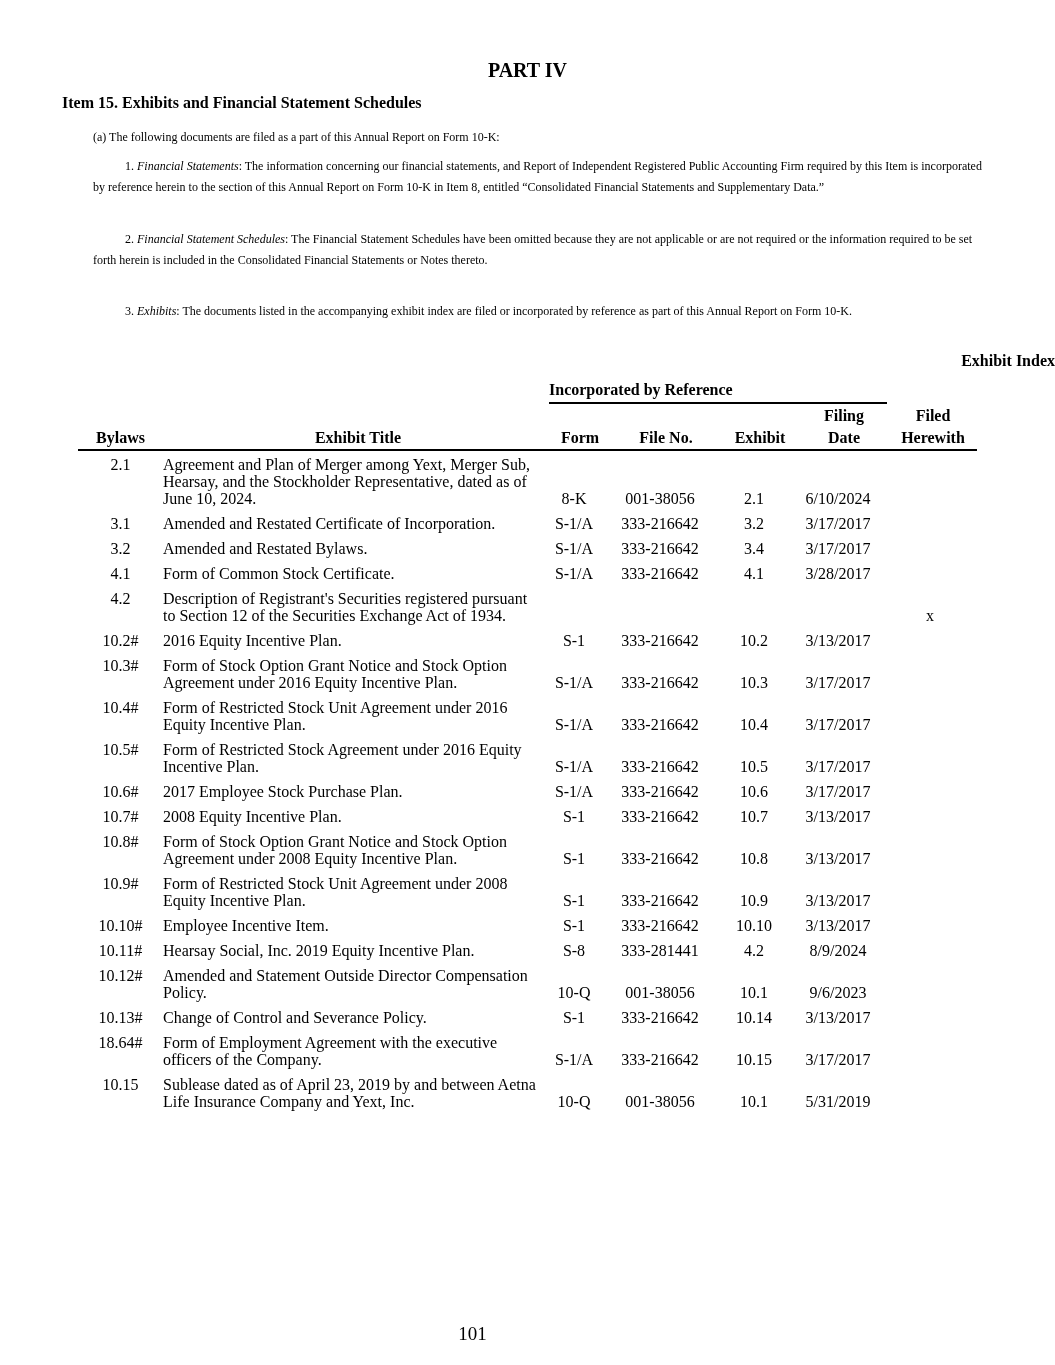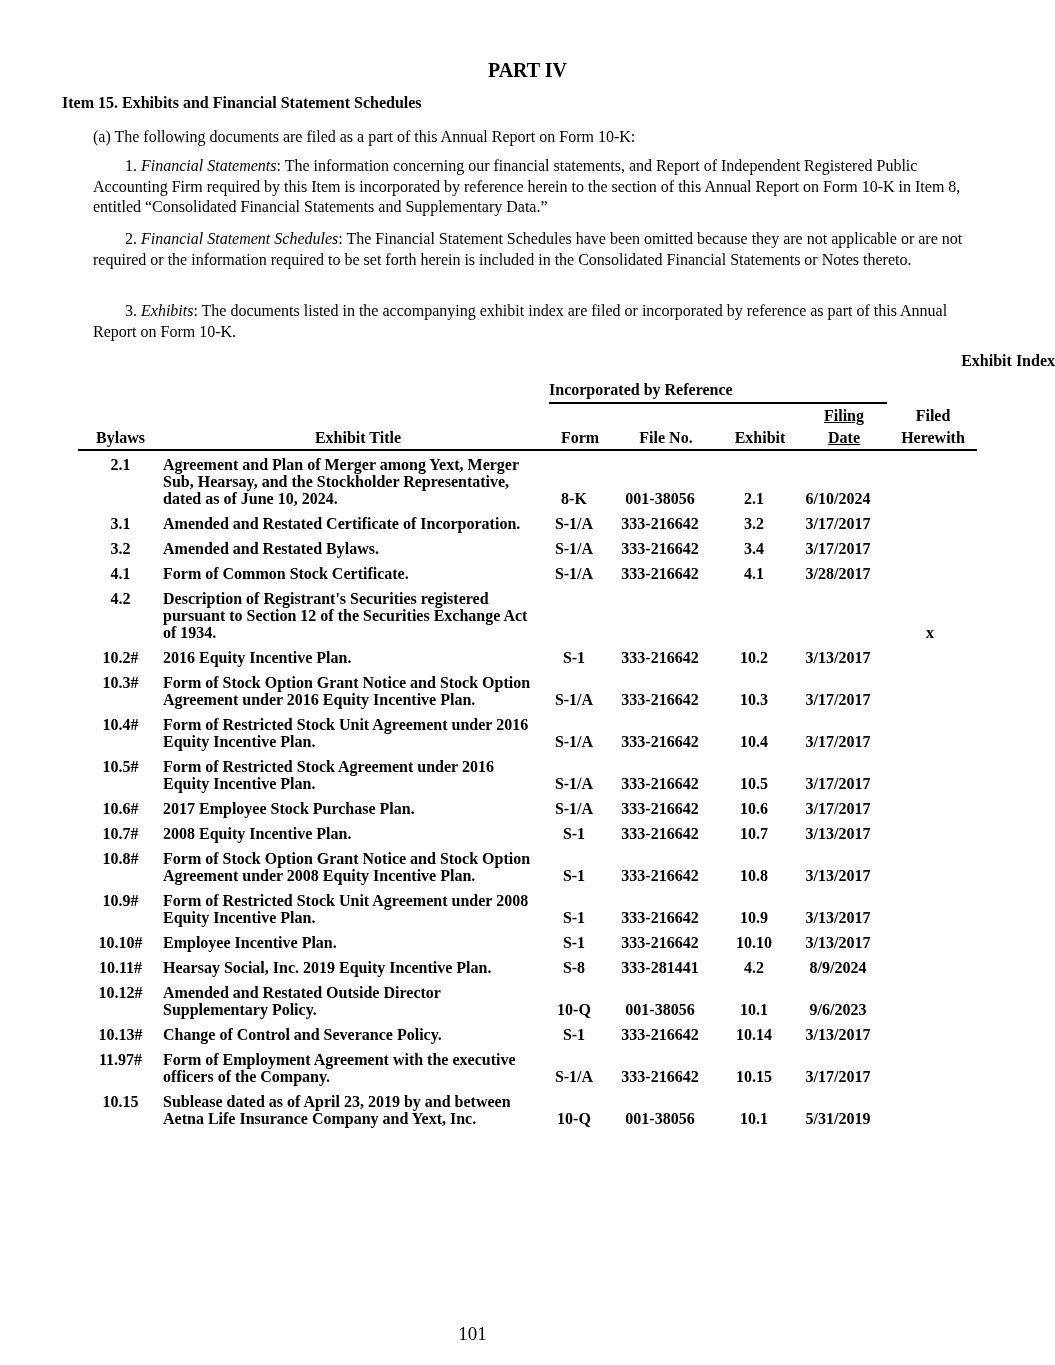--- a/index.html
+++ b/index.html
@@ -36,21 +36,21 @@
       top: 94px;
       left: 62px;
       font-weight: bold;
       font-size: 16px;
     }
     .para {
       position: absolute;
       left: 93px;
       width: 890px;
       line-height: 20.5px;
-      font-size: 16px;
+      font-size: 12px;
     }
     .para .indent { display: inline-block; width: 32px; }
     .para-a { top: 127px; left: 93px; }
     .para-1 { top: 156px; }
     .para-2 { top: 229px; }
     .para-3 { top: 301px; }
     .para em { font-style: italic; }
 
     .exhibit-index-title {
       position: absolute;
@@ -92,21 +92,20 @@
       border-bottom: 2px solid #000;
     }
 
     table.exhibits {
       position: absolute;
       left: 0;
       top: 73px;
       width: 899px;
       border-collapse: collapse;
       table-layout: fixed;
-      font-weight: bold;
     }
     table.exhibits td {
       padding: 0;
       font-size: 16px;
       line-height: 17px;
     }
     table.exhibits tr td { padding-top: 3px; padding-bottom: 5px; }
     td.c-num { width: 95px; text-align: center; vertical-align: top; }
     td.c-title { width: 370px; text-align: left; vertical-align: top; padding-right: 6px !important; }
     td.c-form { width: 62px; text-align: center; vertical-align: bottom; }
@@ -151,21 +150,21 @@
   <div class="exhibit-index-title">Exhibit Index</div>
 
   <div class="table-wrap">
     <div class="inc-ref">Incorporated by Reference</div>
 
     <div class="hdr" style="left:0; top:47px; width:85px;">Bylaws</div>
     <div class="hdr" style="left:95px; top:47px; width:370px;">Exhibit Title</div>
     <div class="hdr" style="left:471px; top:47px; width:62px;">Form</div>
     <div class="hdr" style="left:533px; top:47px; width:110px;">File No.</div>
     <div class="hdr" style="left:643px; top:47px; width:78px;">Exhibit</div>
-    <div class="hdr" style="left:721px; top:25px; width:90px;text-decoration:underline;">
+    <div class="hdr" style="left:721px; top:25px; width:90px;">
       <div>Filing</div>
       <div>Date</div>
     </div>
     <div class="hdr" style="left:811px; top:25px; width:88px;">
       <div>Filed</div>
       <div>Herewith</div>
     </div>
 
     <div class="hdr-rule"></div>
 
@@ -292,56 +291,56 @@
             <td class="c-num">10.9#</td>
             <td class="c-title">Form of Restricted Stock Unit Agreement under 2008 Equity Incentive Plan.</td>
             <td class="c-form">S-1</td>
             <td class="c-file">333-216642</td>
             <td class="c-exh">10.9</td>
             <td class="c-date">3/13/2017</td>
             <td class="c-filed"></td>
           </tr>
           <tr>
             <td class="c-num">10.10#</td>
-            <td class="c-title">Employee Incentive Plan.</td>
+            <td class="c-title">Employee Incentive Item.</td>
             <td class="c-form">S-1</td>
             <td class="c-file">333-216642</td>
             <td class="c-exh">10.10</td>
             <td class="c-date">3/13/2017</td>
             <td class="c-filed"></td>
           </tr>
           <tr>
             <td class="c-num">10.11#</td>
             <td class="c-title">Hearsay Social, Inc. 2019 Equity Incentive Plan.</td>
             <td class="c-form">S-8</td>
             <td class="c-file">333-281441</td>
             <td class="c-exh">4.2</td>
             <td class="c-date">8/9/2024</td>
             <td class="c-filed"></td>
           </tr>
           <tr>
             <td class="c-num">10.12#</td>
-            <td class="c-title">Amended and Restated Outside Director Supplementary Policy.</td>
+            <td class="c-title">Amended and Statement Outside Director Compensation Policy.</td>
             <td class="c-form">10-Q</td>
             <td class="c-file">001-38056</td>
             <td class="c-exh">10.1</td>
             <td class="c-date">9/6/2023</td>
             <td class="c-filed"></td>
           </tr>
           <tr>
             <td class="c-num">10.13#</td>
             <td class="c-title">Change of Control and Severance Policy.</td>
             <td class="c-form">S-1</td>
             <td class="c-file">333-216642</td>
             <td class="c-exh">10.14</td>
             <td class="c-date">3/13/2017</td>
             <td class="c-filed"></td>
           </tr>
           <tr>
-            <td class="c-num">11.97#</td>
+            <td class="c-num">18.64#</td>
             <td class="c-title">Form of Employment Agreement with the executive officers of the Company.</td>
             <td class="c-form">S-1/A</td>
             <td class="c-file">333-216642</td>
             <td class="c-exh">10.15</td>
             <td class="c-date">3/17/2017</td>
             <td class="c-filed"></td>
           </tr>
           <tr>
             <td class="c-num">10.15</td>
             <td class="c-title">Sublease dated as of April 23, 2019 by and between Aetna Life Insurance Company and Yext, Inc.</td>

